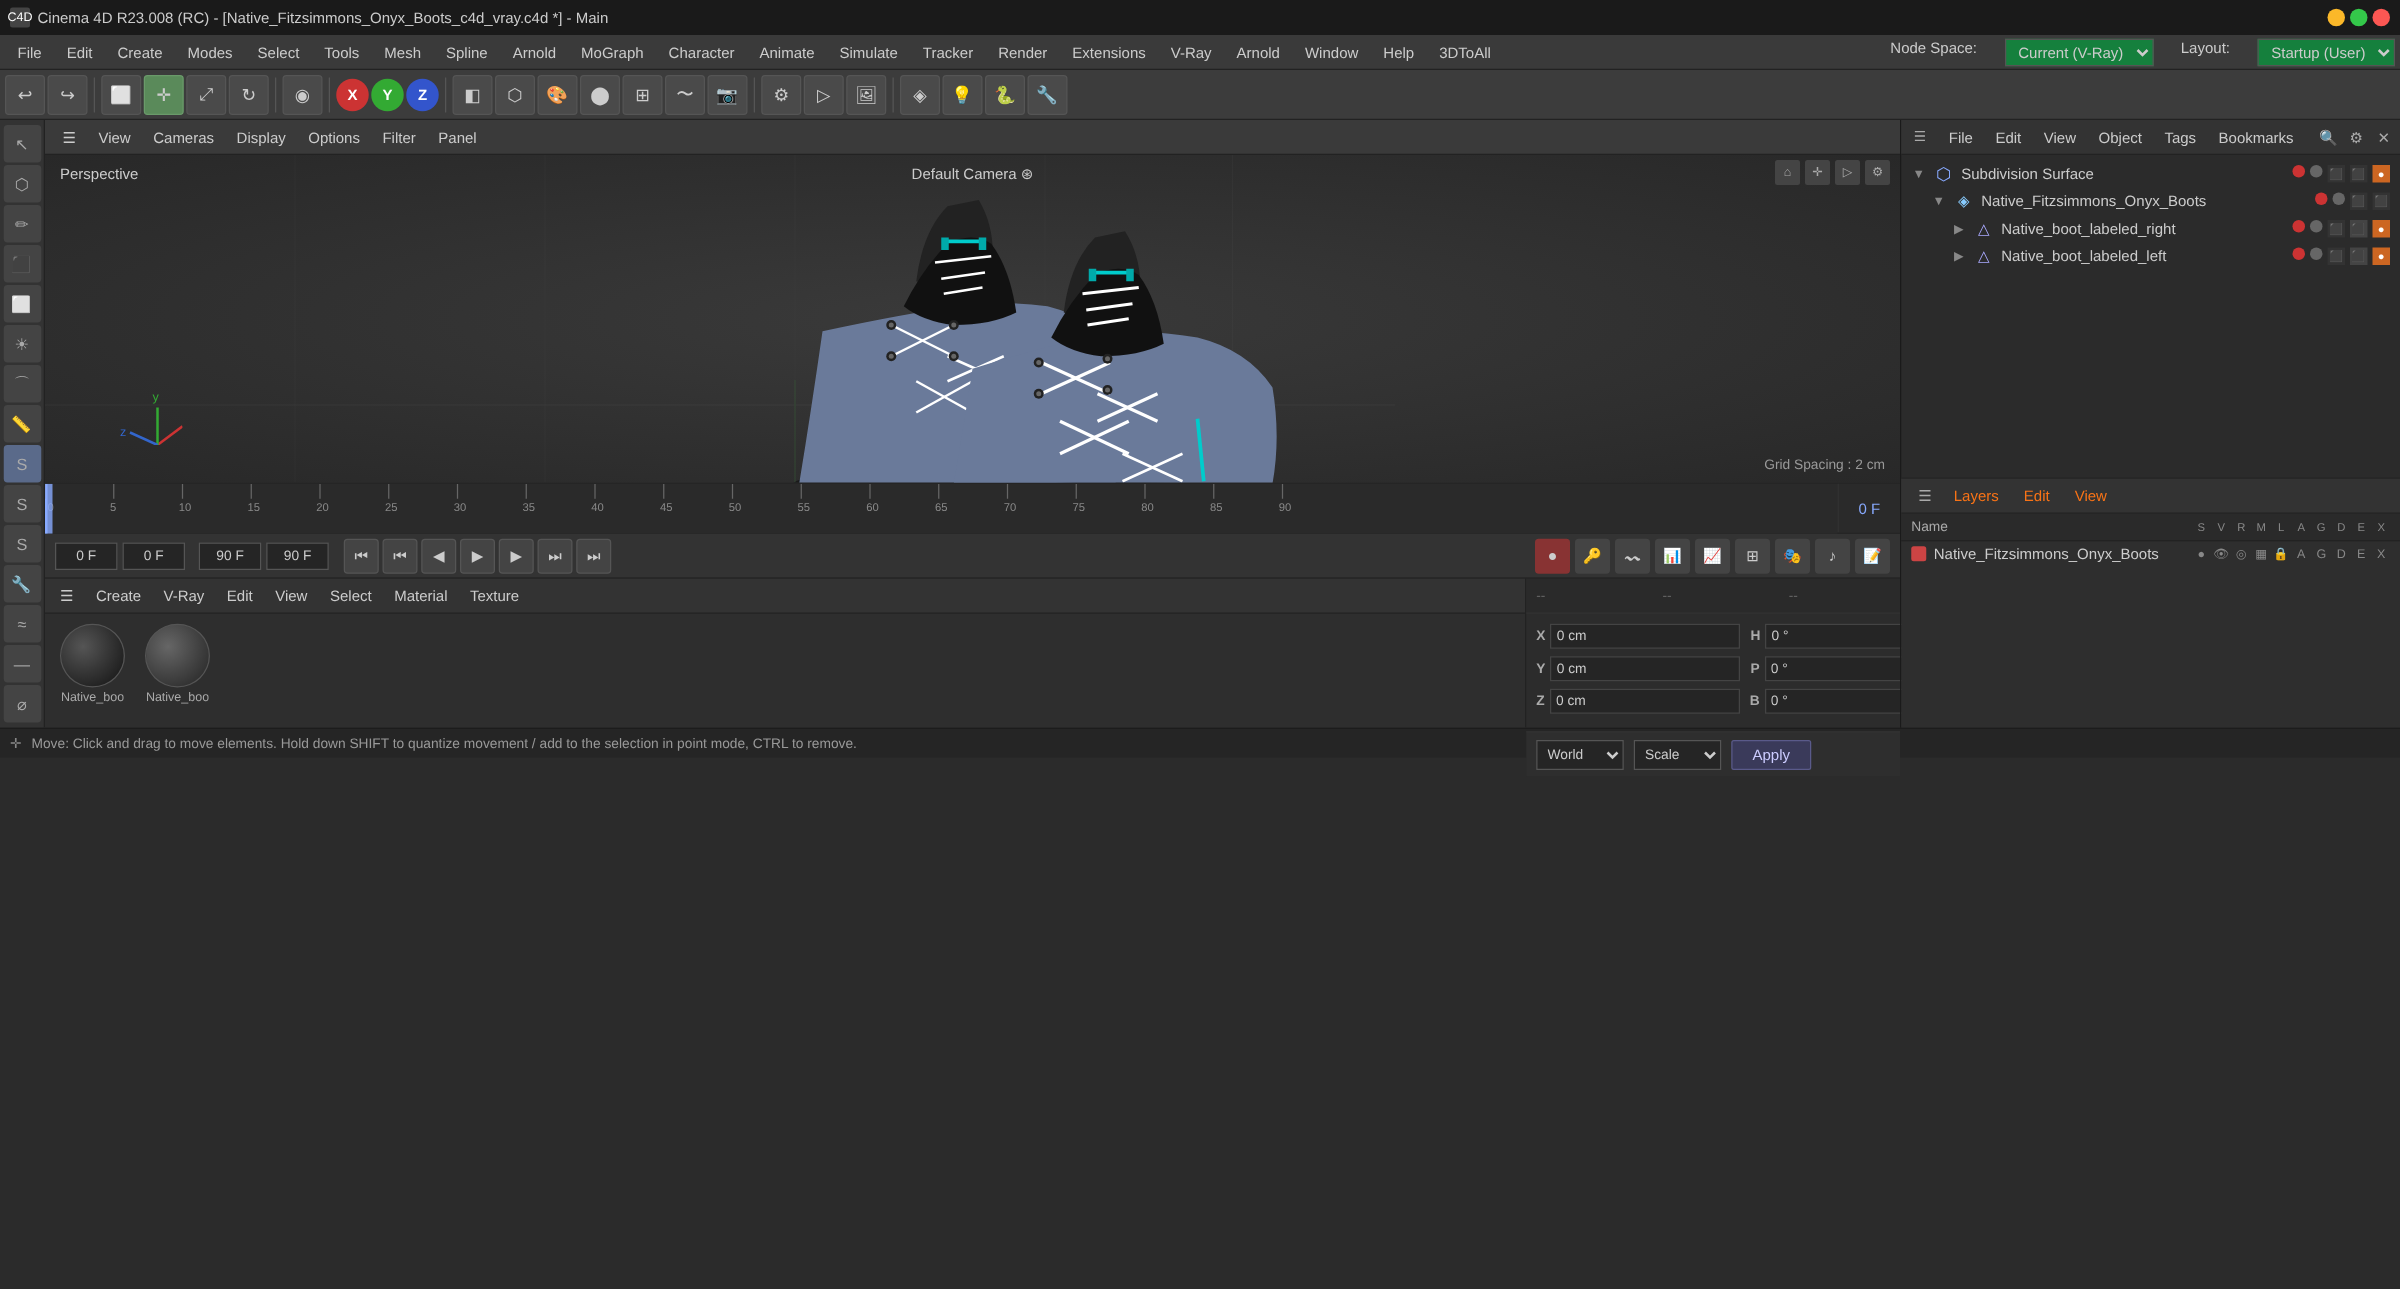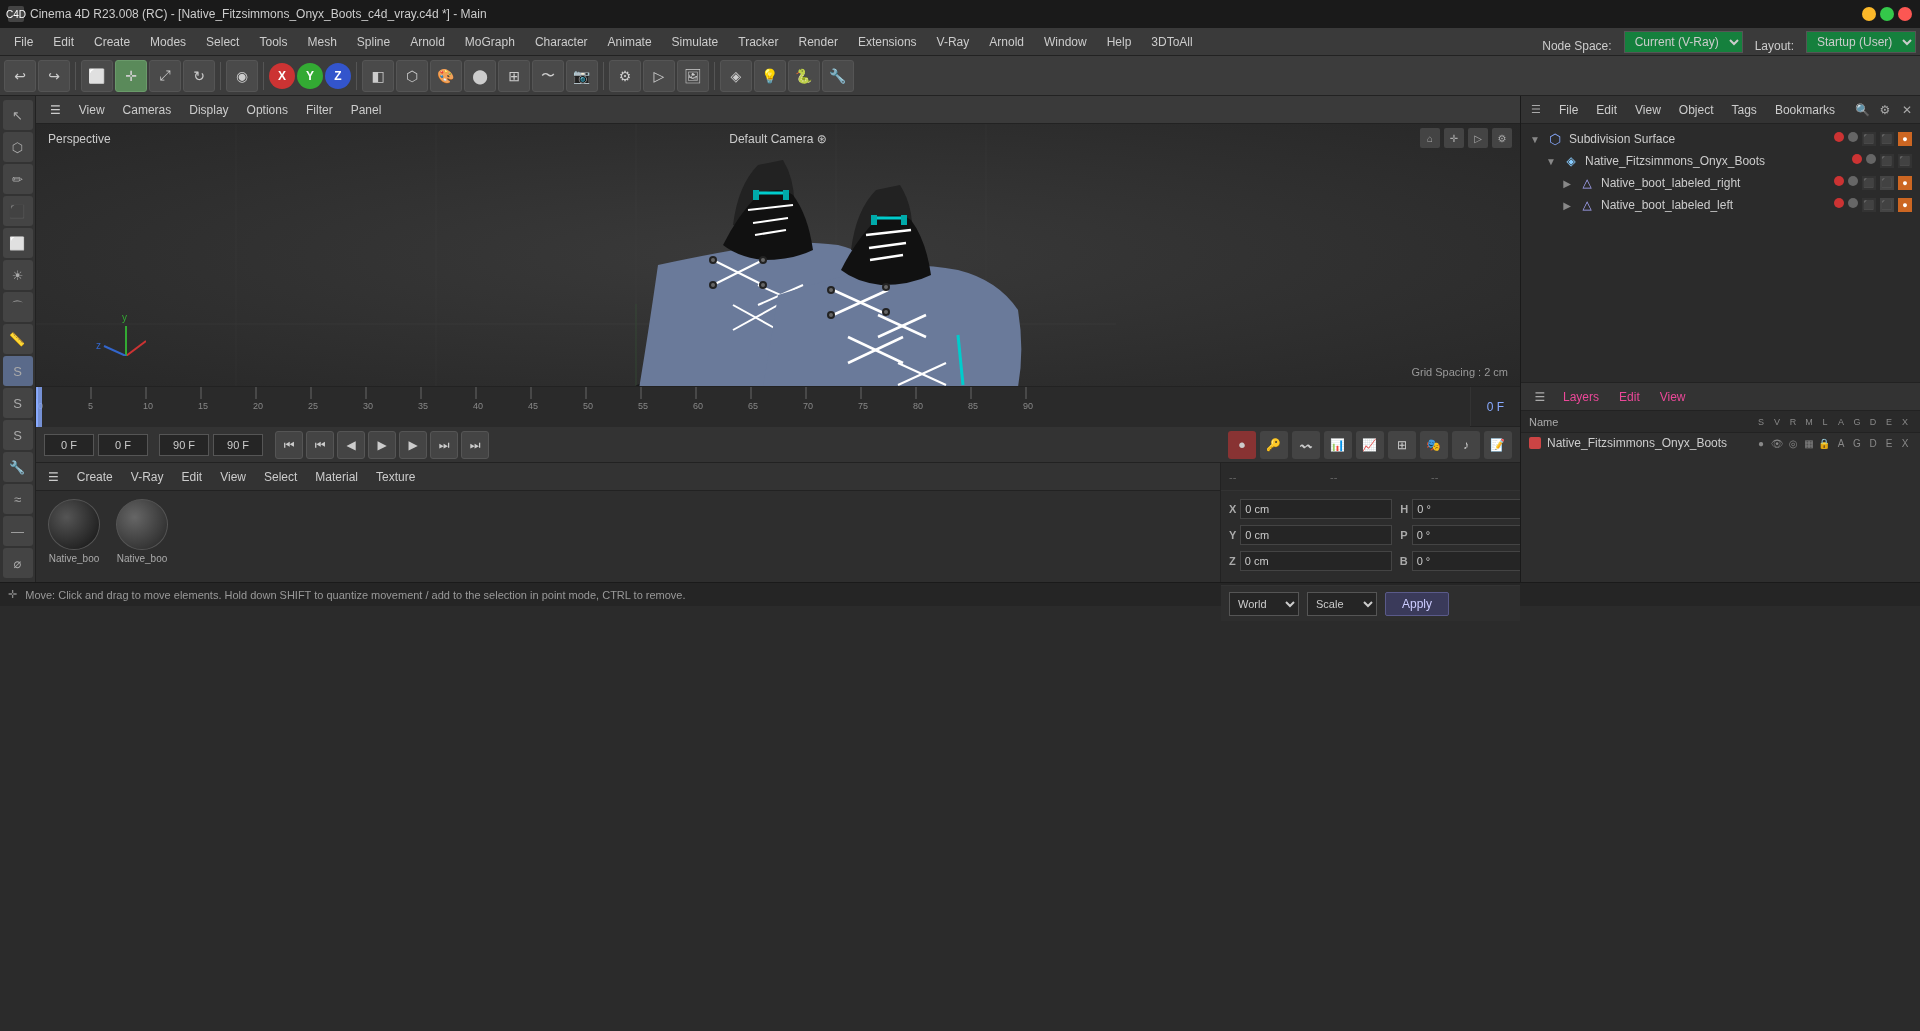--- a/index.html
+++ b/index.html
@@ -82,21 +82,21 @@
     .dot-grey { background: #666; }
 
     
     .obj-indent-0 { padding-left: 8px; }
     .obj-indent-1 { padding-left: 24px; }
     .obj-indent-2 { padding-left: 40px; }
 
     
     #layers-panel { height: 200px; background: #2e2e2e; border-top: 1px solid #222; display: flex; flex-direction: column; }
     #layers-toolbar { height: 28px; background: #333; display: flex; align-items: center; padding: 0 8px; gap: 4px; border-bottom: 1px solid #222; }
-    .layers-menu-item { padding: 2px 8px; color: #ec4899; cursor: pointer; font-size: 12px; }
+    .layers-menu-item { padding: 2px 8px; color: #f97316; cursor: pointer; font-size: 12px; }
     #layers-header { height: 22px; background: #2a2a2a; display: flex; align-items: center; padding: 0 8px; border-bottom: 1px solid #222; }
     #layers-header-name { flex: 1; font-size: 11px; color: #aaa; }
     #layers-header-icons { display: flex; gap: 2px; }
     .layers-col-icon { width: 14px; text-align: center; font-size: 9px; color: #888; }
     .layers-row { display: flex; align-items: center; padding: 3px 8px; gap: 6px; }
     .layers-row-name { flex: 1; font-size: 12px; color: #ccc; }
     .layers-color { width: 12px; height: 12px; border-radius: 2px; background: #cc4444; }
     .layers-icon { width: 14px; height: 14px; display: flex; align-items: center; justify-content: center; font-size: 10px; color: #888; }
     #mat-toolbar { height: 28px; background: #333; display: flex; align-items: center; padding: 0 4px; gap: 2px; border-bottom: 1px solid #222; }
     .mat-menu-item { padding: 2px 8px; color: #ccc; cursor: pointer; font-size: 12px; }
@@ -127,21 +127,21 @@
 
     
     #main-content { display: flex; flex: 1; min-height: 0; }
     #viewport-column { flex: 1; display: flex; flex-direction: column; min-width: 0; }
     #right-column { width: 400px; display: flex; flex-direction: column; border-left: 1px solid #1a1a1a; }
     #mat-coords-area { display: flex; height: 120px; border-top: 1px solid #222; }
     #mat-panel { flex: 1; background: #2e2e2e; display: flex; flex-direction: column; }
     #coord-side { width: 300px; background: #2c2c2c; border-left: 1px solid #222; }
 
     
-    #top-right-info { margin-left: auto; display: flex; align-items: flex-end; gap: 12px; font-size: 12px; color: #ccc; }
+    #top-right-info { margin-left: auto; display: flex; align-items: flex-start; gap: 22px; font-size: 12px; color: #ccc; }
     .dropdown-inline { background: #15803d; border: 1px solid #555; color: #ccc; font-size: 12px; padding: 2px 6px; height: 22px; }
   </style>
 </head>
 <body>
 
 <div id="titlebar">
   <div id="titlebar-left">
     <div id="titlebar-icon">C4D</div>
     <span id="titlebar-title">Cinema 4D R23.008 (RC) - [Native_Fitzsimmons_Onyx_Boots_c4d_vray.c4d *] - Main</span>
   </div>

